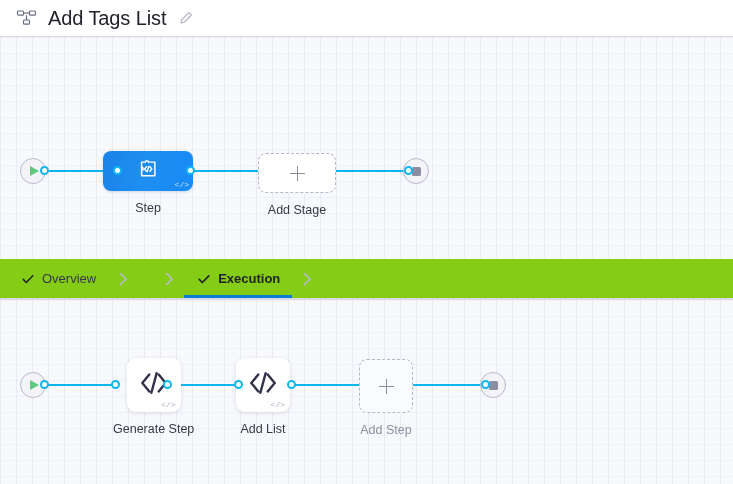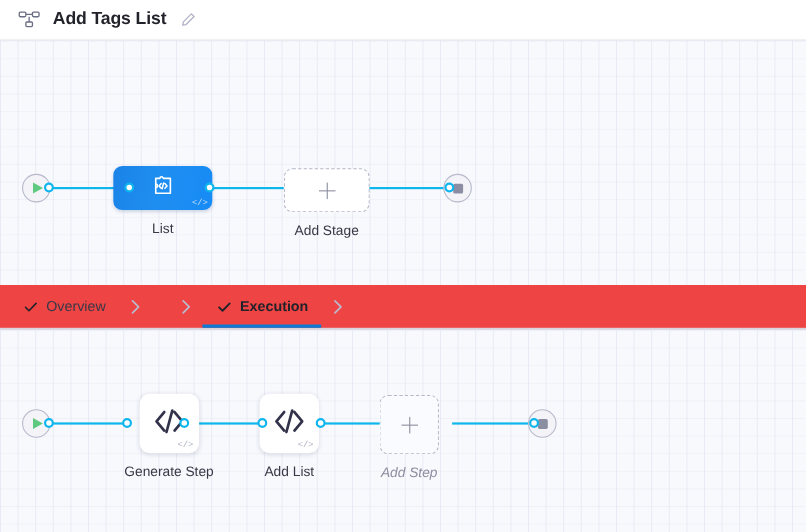--- a/index.html
+++ b/index.html
@@ -30,22 +30,22 @@
     width: 22px;
     height: 20px;
     margin-right: 10px;
     display: flex;
     align-items: center;
     justify-content: center;
     color: #6b6d85;
     flex: none;
   }
   .header-title {
-    font-size: 16px;
-    font-weight: bold;
+    font-size: 20px;
+    font-weight: normal;
     letter-spacing: -0.1px;
     color: #22222a;
     white-space: nowrap;
   }
   .header-edit {
     width: 18px;
     height: 18px;
     margin-left: 11px;
     display: flex;
     align-items: center;
@@ -219,21 +219,21 @@
     font-size: 8px;
     line-height: 8px;
     font-family: "Liberation Mono", monospace;
     color: #a9abbd;
   }
 
   
   .tabbar {
     height: 40px;
     box-sizing: border-box;
-    background: #ef4444;
+    background: #84cc16;
     border-bottom: 1px solid #d9dae5;
     display: flex;
     align-items: stretch;
     padding-left: 16px;
   }
   .tab {
     position: relative;
     display: flex;
     align-items: center;
     gap: 7px;
@@ -306,21 +306,21 @@
       <div class="stage-box">
         <span class="glyph">
           <svg width="22" height="22" viewBox="0 0 24 24" fill="none">
             <path d="M5 4.5h4.2a1.6 1.6 0 113.2 0H19.5v14.8H5V4.5z" stroke="#ffffff" stroke-width="1.6" stroke-linejoin="round"></path>
             <path d="M5 10.2a1.7 1.7 0 010 3.4" stroke="#ffffff" stroke-width="1.6"></path>
             <path d="M10.4 9.6L8.3 12l2.1 2.4M14.1 9.6L16.2 12l-2.1 2.4M12.8 9.2l-1.5 5.6" stroke="#ffffff" stroke-width="1.5" stroke-linecap="round" stroke-linejoin="round"></path>
           </svg>
         </span>
         <span class="badge-code">&lt;/&gt;</span>
       </div>
-      <div class="node-label">List</div>
+      <div class="node-label">Step</div>
     </div>
     <div class="port" style="left:113px; top:129px;"></div>
     <div class="port" style="left:186px; top:129px;"></div>
 
     <div class="node" style="left:258px; top:116px;">
       <div class="dashed-stage">
         <span class="plus"></span>
       </div>
       <div class="node-label">Add Stage</div>
     </div>
@@ -409,21 +409,21 @@
             <path d="M11 4L3.5 13 11 22M21 4l7.5 9L21 22M18.8 2.6l-5.6 20.8" stroke="#32334a" stroke-width="2.6" stroke-linecap="round" stroke-linejoin="round"></path>
           </svg>
         </span>
         <span class="badge-code-dark">&lt;/&gt;</span>
       </div>
       <div class="node-label">Add List</div>
     </div>
     <div class="port" style="left:234px; top:80px;"></div>
     <div class="port" style="left:287px; top:80px;"></div>
 
-    <div class="node" style="left:345px; top:59px;font-style:italic;">
+    <div class="node" style="left:359px; top:59px;">
       <div class="dashed-step">
         <span class="plus"></span>
       </div>
       <div class="node-label muted">Add Step</div>
     </div>
 
     <div class="terminal" style="left:480px; top:72px;">
       <span class="stop-sq"></span>
     </div>
     <div class="port" style="left:481px; top:80px;"></div>

